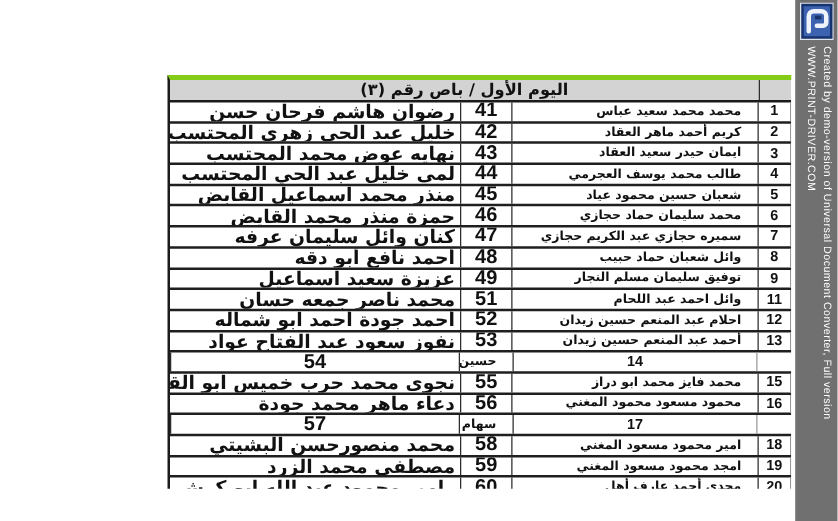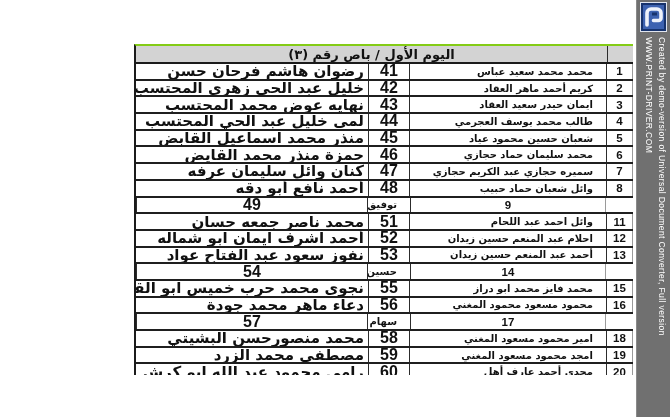--- a/index.html
+++ b/index.html
@@ -19,23 +19,23 @@
   .wm-text{
     position:absolute;top:37px;right:2px;height:378px;width:28px;
     writing-mode:vertical-rl;
     color:#ffffff;font-size:8.5px;line-height:13px;letter-spacing:0.4px;
     white-space:nowrap;overflow:hidden;
     font-family:"Liberation Sans", sans-serif;
   }
   .wm-text div{display:block;}
   
   .doc-table{
-    position:absolute;left:134px;top:44px;width:499px;height:331px;
+    position:absolute;left:134px;top:60px;width:499px;height:331px;
     overflow:hidden;
-    border-left:2px solid #1b1b1b;border-top:2px solid #84cc16;
+    border-left:2px solid #1b1b1b;border-top:4px solid #84cc16;
     box-sizing:border-box;
     direction:ltr;
   }
   .t-row{
     display:grid;
     grid-template-columns:232px 42px 196px 27px;
     height:16.7px;box-sizing:border-box;
     border-bottom:2px solid #1f1f1f;
   }
   .t-title-row{
@@ -127,32 +127,33 @@
         <div class="cell name-right">سميره حجازي عبد الكريم حجازي</div>
         <div class="cell serial">7</div>
       </div>
       <div class="t-row">
         <div class="cell name-left">أحمد نافع أبو دقه</div>
         <div class="cell num">48</div>
         <div class="cell name-right">وائل شعبان حماد حبيب</div>
         <div class="cell serial">8</div>
       </div>
       <div class="t-row">
+        <div class="cell name-left">عزيزة سعيد اسماعيل</div>
         <div class="cell num">49</div>
         <div class="cell name-right">توفيق سليمان مسلم النجار</div>
         <div class="cell serial">9</div>
       </div>
       <div class="t-row">
         <div class="cell name-left">محمد ناصر جمعه حسان</div>
         <div class="cell num">51</div>
         <div class="cell name-right">وائل احمد عبد اللحام</div>
         <div class="cell serial">11</div>
       </div>
       <div class="t-row">
-        <div class="cell name-left">أحمد اشرف ايمان ابو شماله</div>
+        <div class="cell name-left">أحمد جودة أحمد ابو شماله</div>
         <div class="cell num">52</div>
         <div class="cell name-right">احلام عبد المنعم حسين زيدان</div>
         <div class="cell serial">12</div>
       </div>
       <div class="t-row">
         <div class="cell name-left">نفوز سعود عبد الفتاح عواد</div>
         <div class="cell num">53</div>
         <div class="cell name-right">أحمد عبد المنعم حسين زيدان</div>
         <div class="cell serial">13</div>
       </div>

